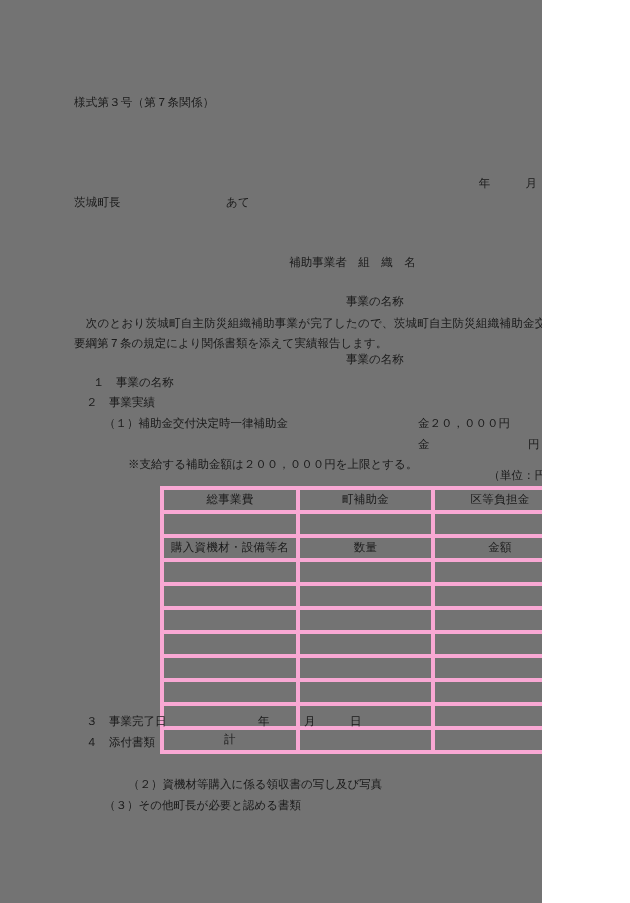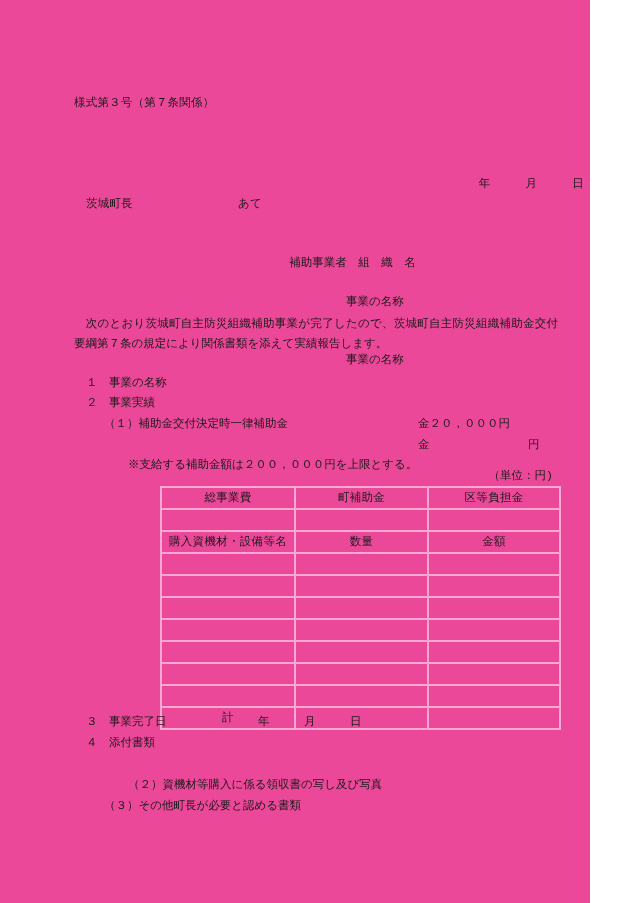--- a/index.html
+++ b/index.html
@@ -6,23 +6,23 @@
     margin: 0;
     padding: 0;
     background: #ffffff;
   }
   body {
     font-family: "Liberation Serif", "DejaVu Serif", serif;
     color: #1a1a1a;
   }
   #page {
     position: relative;
-    width: 590px;
+    width: 542px;
     height: 903px;
-    background: #ec4899;
+    background: #737373;
     overflow: hidden;
     box-sizing: border-box;
   }
   .doc {
     position: absolute;
     left: 0;
     top: 0;
     width: 630px;
     height: 903px;
   }
@@ -31,21 +31,21 @@
   .line {
     position: absolute;
     font-size: 11.5px;
     line-height: 1.05;
     white-space: pre;
     letter-spacing: 0.2px;
   }
   .t-form-no   { left: 74px;  top: 96px;  }
   .t-title     { left: 0;     top: 137px; width: 630px; text-align: center; letter-spacing: 0.6px; }
   .t-date      { left: 0;     top: 177px; width: 584px; text-align: right; }
-  .t-addressee { left: 86px;  top: 197px; }
+  .t-addressee { left: 74px;  top: 197px; font-family: Liberation Mono, monospace; }
 
   .applicant {
     position: absolute;
     left: 272px;
     top: 233px;
     font-size: 11.5px;
     line-height: 19.5px;
     white-space: pre;
   }
   .applicant .sub { padding-left: 74px; display: block; }
@@ -61,21 +61,21 @@
     text-justify: inter-ideograph;
   }
 
   
   .item {
     position: absolute;
     font-size: 11.5px;
     white-space: pre;
     line-height: 1.05;
   }
-  .i-1  { left: 86px;  top: 376px; }
+  .i-1  { left: 93px;  top: 376px; }
   .i-2  { left: 86px;  top: 396px; }
   .i-2-1-label { left: 104px; top: 417px; }
   .i-2-1-val   { left: 418px; top: 417px; }
   .i-2-2-label { left: 104px; top: 438px; }
   .i-2-2-kin   { left: 418px; top: 438px; }
   .i-2-2-yen   { left: 528px; top: 438px; }
   .i-note      { left: 128px; top: 458px; }
   .i-unit      { left: 0;     top: 470px; width: 553px; text-align: right; font-family: Liberation Mono, monospace; }
 
   .i-3-label { left: 86px;  top: 715px; }
@@ -92,21 +92,21 @@
     top: 486px;
     width: 393px;
   }
   table.grid {
     border-collapse: collapse;
     width: 393px;
     table-layout: fixed;
     font-size: 11.5px;
   }
   table.grid td {
-    border: 2px solid #f9a8d4;
+    border: 4px solid #f9a8d4;
     height: 20px;
     padding: 0;
     text-align: center;
     vertical-align: middle;
     line-height: 1.0;
     letter-spacing: 0.3px;
   }
   td.blank { }
   .col-a { width: 132px; }
   .col-b { width: 131px; }

